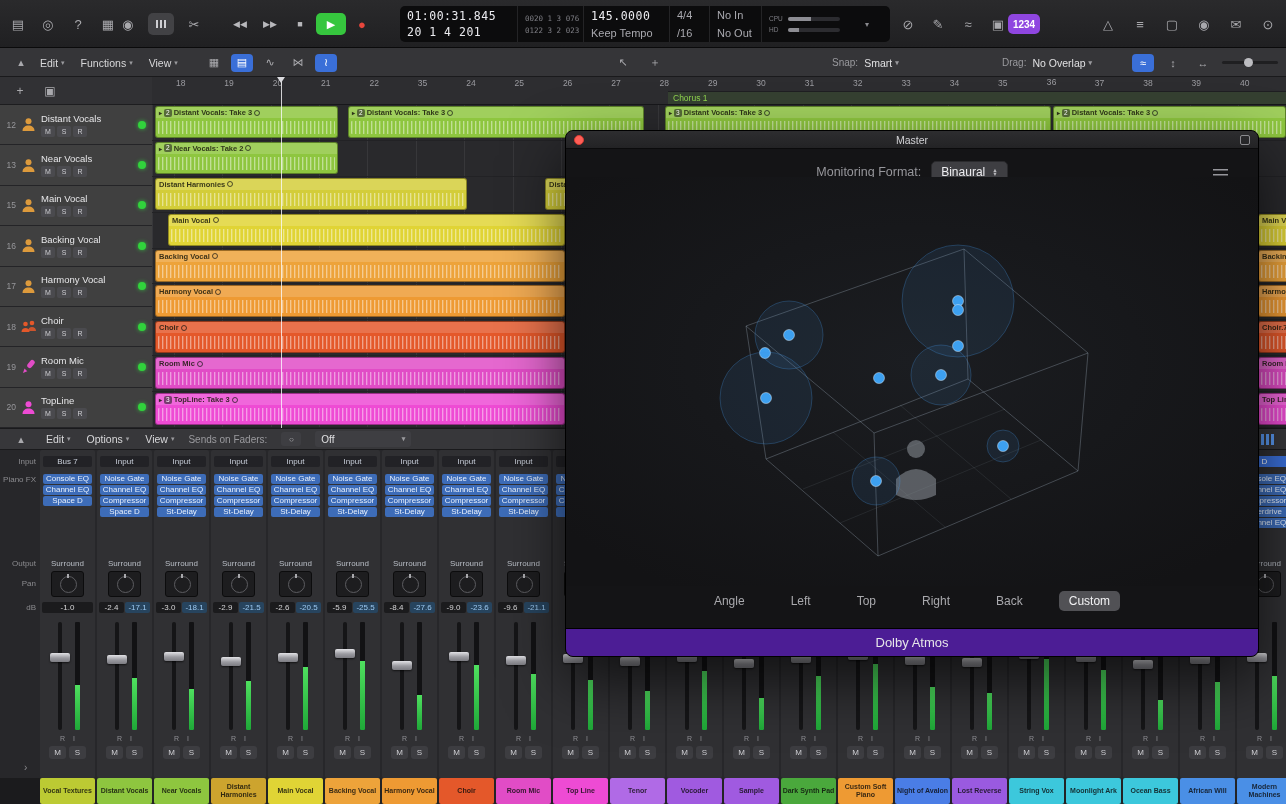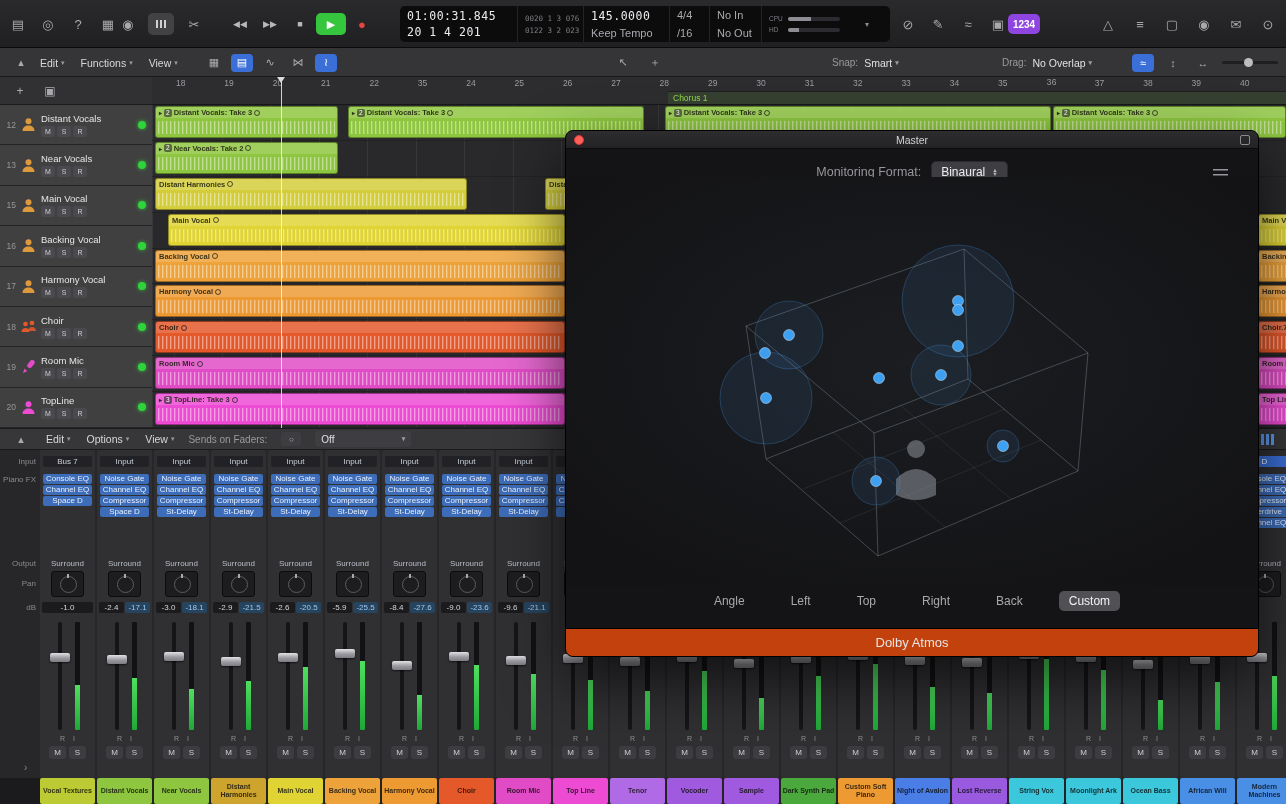--- a/index.html
+++ b/index.html
@@ -104,21 +104,21 @@
 .linkbox{position:absolute;right:8px;top:4px;width:10px;height:10px;border:1px solid #8a8a8e;border-radius:2px}
 #pl-format{position:absolute;left:0;top:30px;width:100%;display:flex;align-items:center;justify-content:center;gap:10px}
 #pl-format .lbl{font-size:12.5px;color:#96969b}
 .fmt-btn{background:#3e3e42;border:1px solid #2a2a2d;border-radius:5px;padding:3px 9px;font-size:12px;color:#ececef;display:flex;align-items:center;gap:7px}
 .updown{display:flex;flex-direction:column;font-size:5.5px;line-height:4.5px;color:#b8b8bc}
 #pl-list{position:absolute;right:30px;top:38px;width:15px;height:11px;background:linear-gradient(#96969b,#96969b) 0 0/15px 1.5px no-repeat,linear-gradient(#96969b,#96969b) 0 4.5px/15px 1.5px no-repeat,linear-gradient(#96969b,#96969b) 0 9px/15px 1.5px no-repeat}
 #viz{position:absolute;left:0;top:46px;width:694px;height:409px}
 #pl-views{position:absolute;left:0;top:460px;width:100%;display:flex;justify-content:center;gap:26px;align-items:center}
 .vbtn{font-size:12px;color:#a9a9ad;padding:3px 10px;border-radius:5px}
 .vbtn.active{background:#515155;color:#f2f2f4}
-#pl-footer{position:absolute;left:0;bottom:0;width:100%;height:28px;background:#c2410c;border-top:1px solid #000;display:flex;align-items:center;justify-content:center;font-size:13px;color:#e6e6e9}
+#pl-footer{position:absolute;left:0;bottom:0;width:100%;height:28px;background:#4c1d95;border-top:1px solid #000;display:flex;align-items:center;justify-content:center;font-size:13px;color:#e6e6e9}
 </style>
 </head>
 <body>
 
 <div id="topbar">
   <div class="cluster" id="tb-left" style="left:8px">
       <span class="tbi">▤</span>
       <span class="tbi">◎</span>
       <span class="tbi">?</span>
       <span class="tbi">▦</span>

